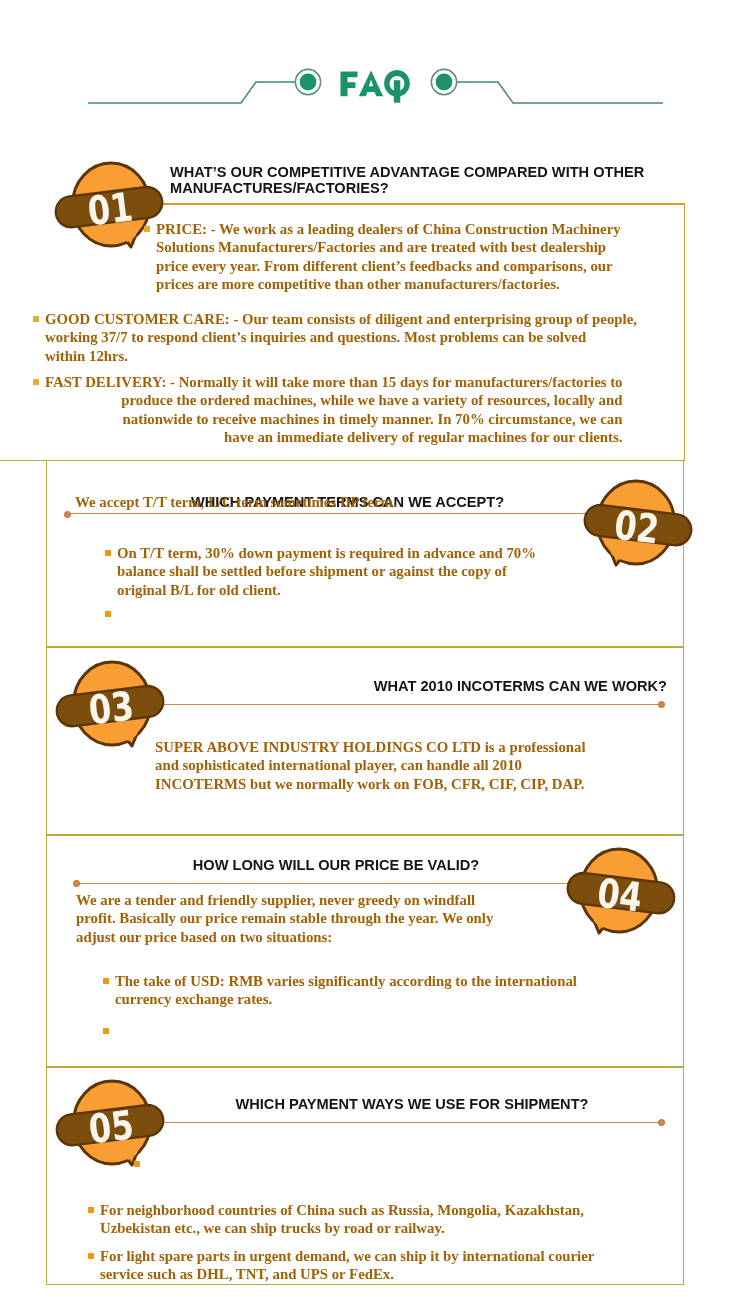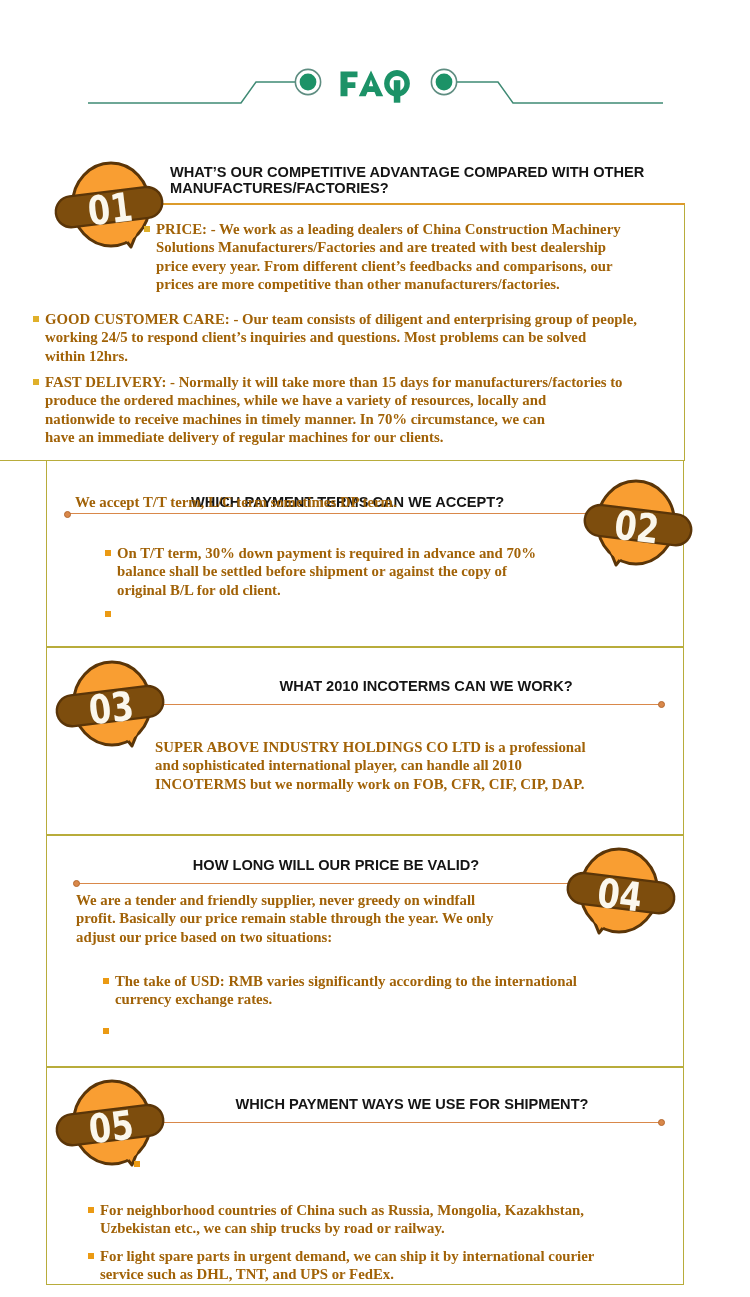--- a/index.html
+++ b/index.html
@@ -80,24 +80,24 @@
       </g>
     </svg>
   </div>
   <div class="bullet" style="left:144px;top:226px;"></div>
   <div class="body-txt" style="left:156px;top:220px;">PRICE: - We work as a leading dealers of China Construction Machinery
 Solutions Manufacturers/Factories and are treated with best dealership
 price every year. From different client’s feedbacks and comparisons, our
 prices are more competitive than other manufacturers/factories.</div>
   <div class="bullet" style="left:33px;top:316px;"></div>
   <div class="body-txt" style="left:45px;top:310px;">GOOD CUSTOMER CARE: - Our team consists of diligent and enterprising group of people,
-working 24/5 to respond client’s inquiries and questions. Most problems can be solved
+working 37/7 to respond client’s inquiries and questions. Most problems can be solved
 within 12hrs.</div>
   <div class="bullet" style="left:33px;top:379px;"></div>
-  <div class="body-txt" style="left:45px;top:373px;">FAST DELIVERY: - Normally it will take more than 15 days for manufacturers/factories to
+  <div class="body-txt" style="left:45px;top:373px;text-align:right;">FAST DELIVERY: - Normally it will take more than 15 days for manufacturers/factories to
 produce the ordered machines, while we have a variety of resources, locally and
 nationwide to receive machines in timely manner. In 70% circumstance, we can
 have an immediate delivery of regular machines for our clients.</div>
 
   <div class="sec-box" style="left:46px;top:460px;width:638px;height:187px;"></div>
   <div class="rule" style="left:67px;top:513px;width:525px;"></div>
   <div class="dot" style="left:63.5px;top:510.5px;"></div>
   <div class="q-title" style="left:87px;top:494px;width:521px;text-align:center;">WHICH PAYMENT TERMS CAN WE ACCEPT?</div>
   <div class="body-txt" style="left:75px;top:493px;">We accept T/T term, L/C term sometimes DP term.</div>
   <div class="badge mir" style="left:575px;top:480px;">
@@ -120,21 +120,21 @@
   </div>
   <div class="bullet o" style="left:105px;top:550px;"></div>
   <div class="body-txt" style="left:117px;top:544px;">On T/T term, 30% down payment is required in advance and 70%
 balance shall be settled before shipment or against the copy of
 original B/L for old client.</div>
   <div class="bullet o" style="left:105px;top:611px;"></div>
 
   <div class="sec-box" style="left:46px;top:647px;width:638px;height:188px;"></div>
   <div class="rule" style="left:150px;top:704px;width:514px;"></div>
   <div class="dot" style="left:658px;top:701px;"></div>
-  <div class="q-title" style="left:174px;top:678px;width:504px;text-align:center;">WHAT 2010 INCOTERMS CAN WE WORK?</div>
+  <div class="q-title" style="left:163px;top:678px;width:504px;text-align:right;">WHAT 2010 INCOTERMS CAN WE WORK?</div>
   <div class="badge" style="left:55px;top:661px;">
     <svg viewBox="0 0 118 100">
       <defs>
           <clipPath id="bclip03">
             <path d="M-22 -22 H142 V122 H-22 Z M62 66 L77 85 L90 53 Z" clip-rule="evenodd"></path>
           </clipPath>
         </defs>
       <path d="M62 66 L77 85 L90 53 Z" fill="#f99e32" stroke="#5a3508" stroke-width="3" stroke-linejoin="round"></path>
       <ellipse cx="57" cy="42.5" rx="38.5" ry="41.5" fill="#f99e32"></ellipse>
       <ellipse cx="57" cy="42.5" rx="38.5" ry="41.5" fill="none" stroke="#5a3508" stroke-width="3" clip-path="url(#bclip03)"></ellipse>

